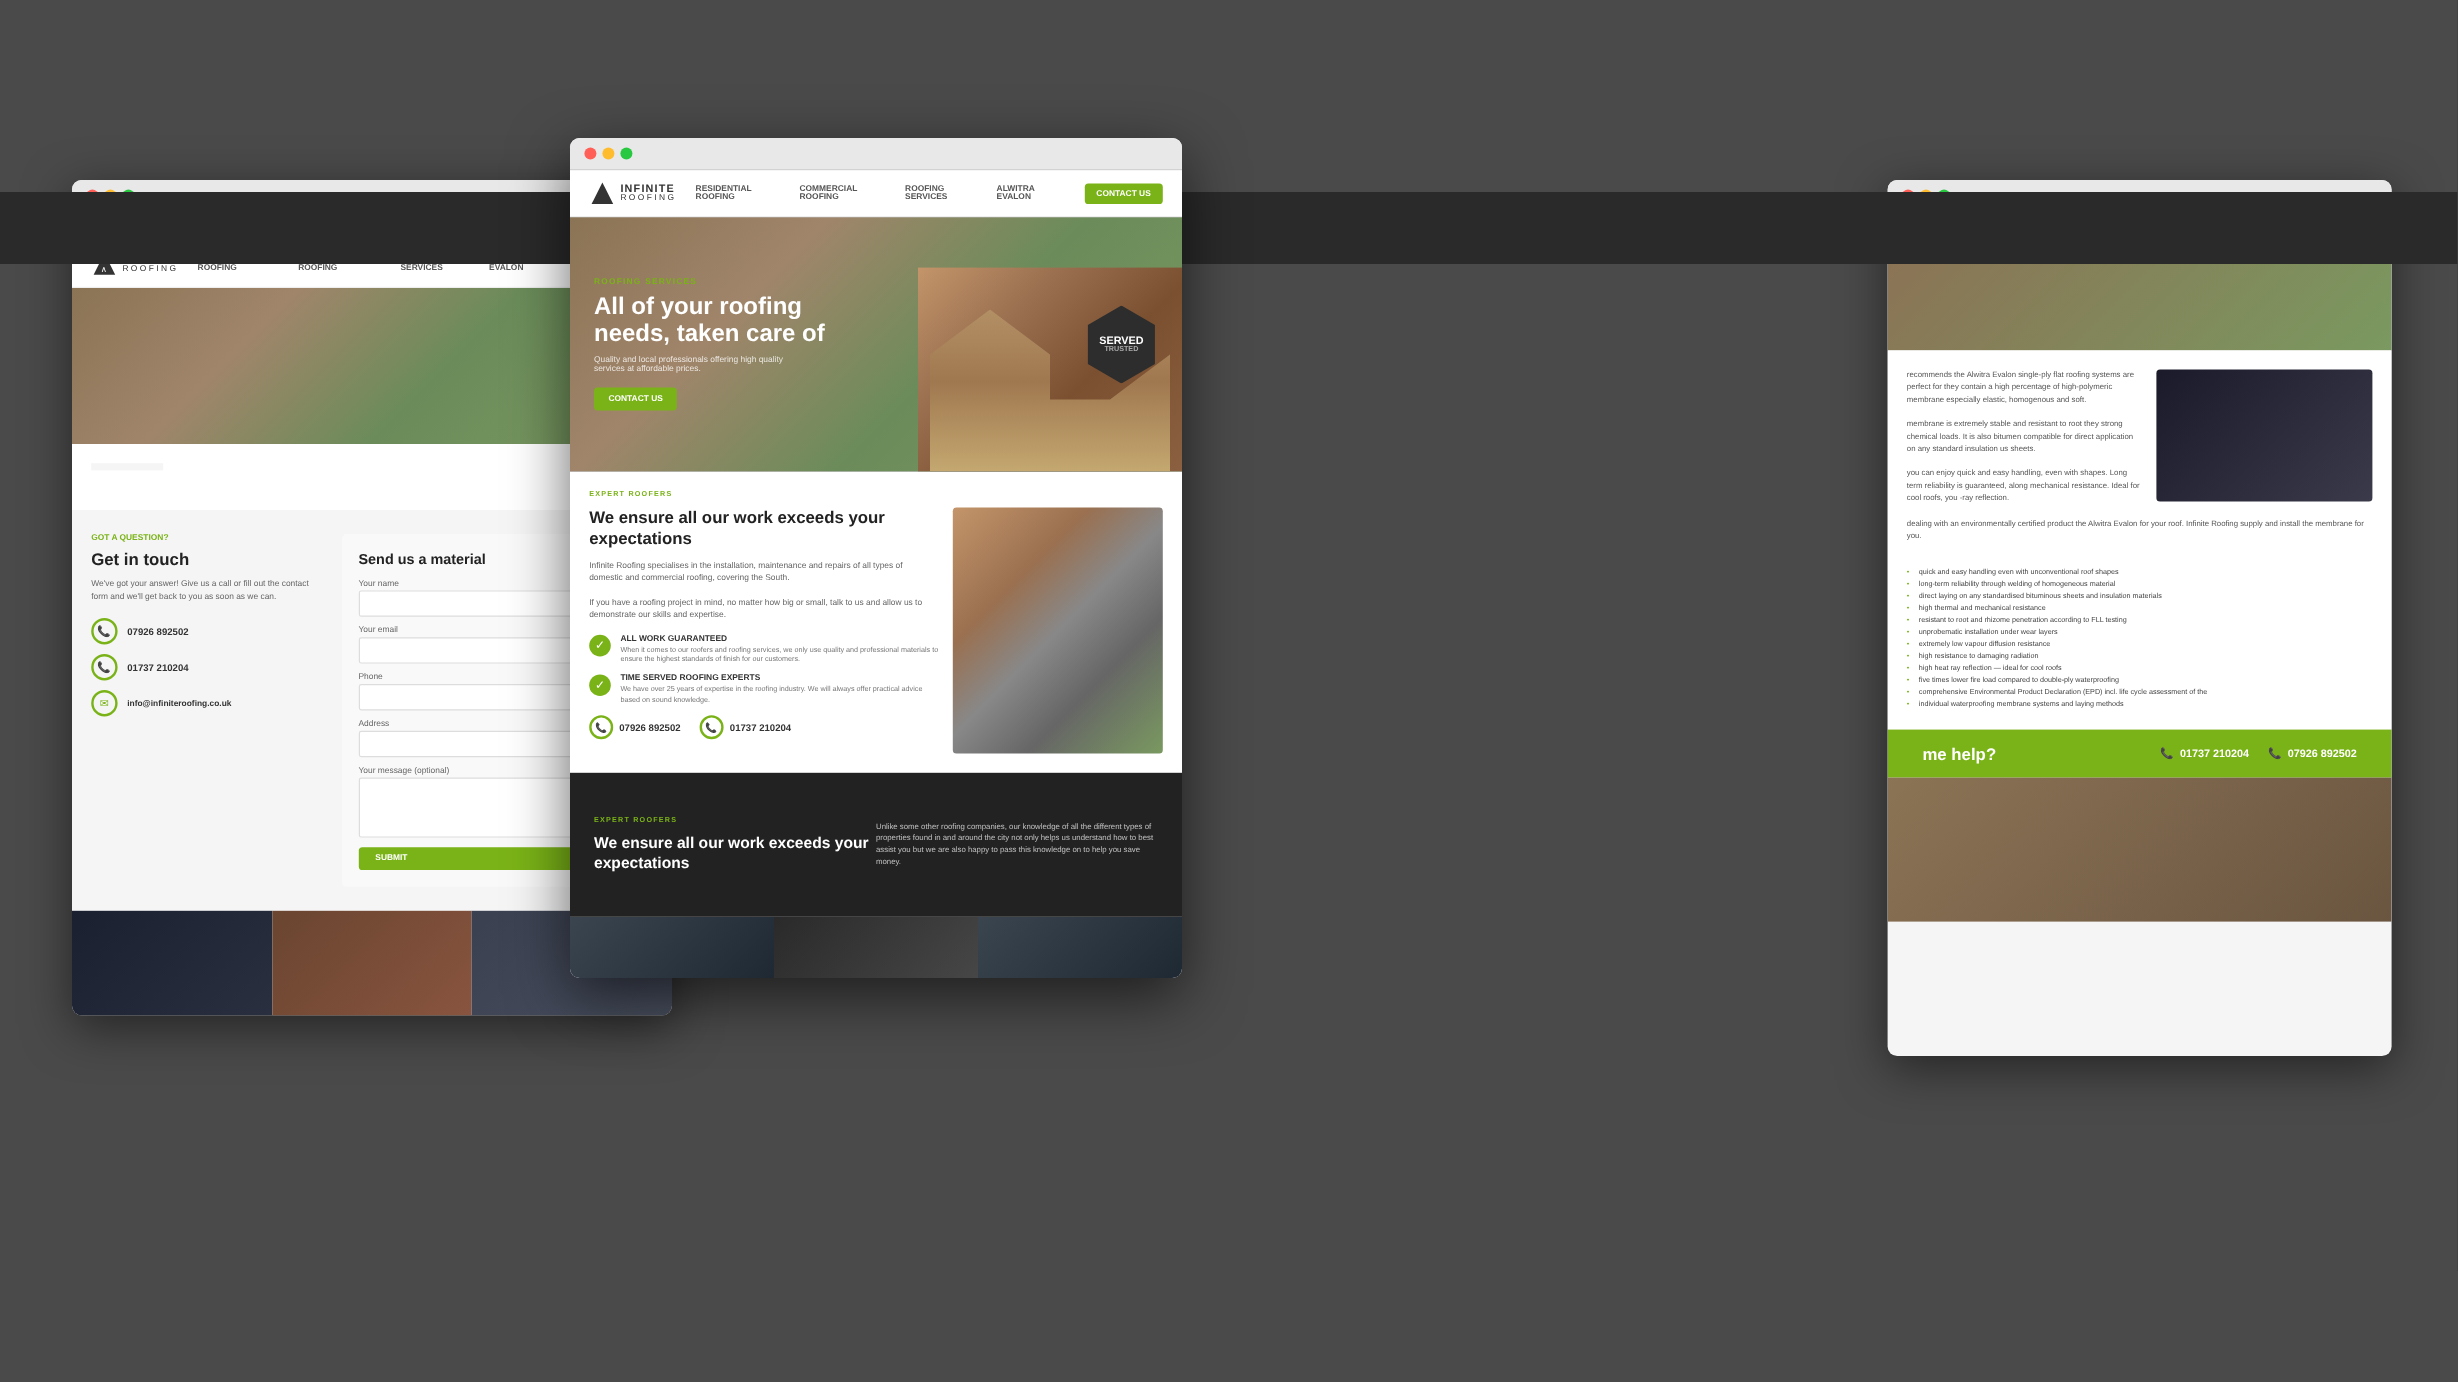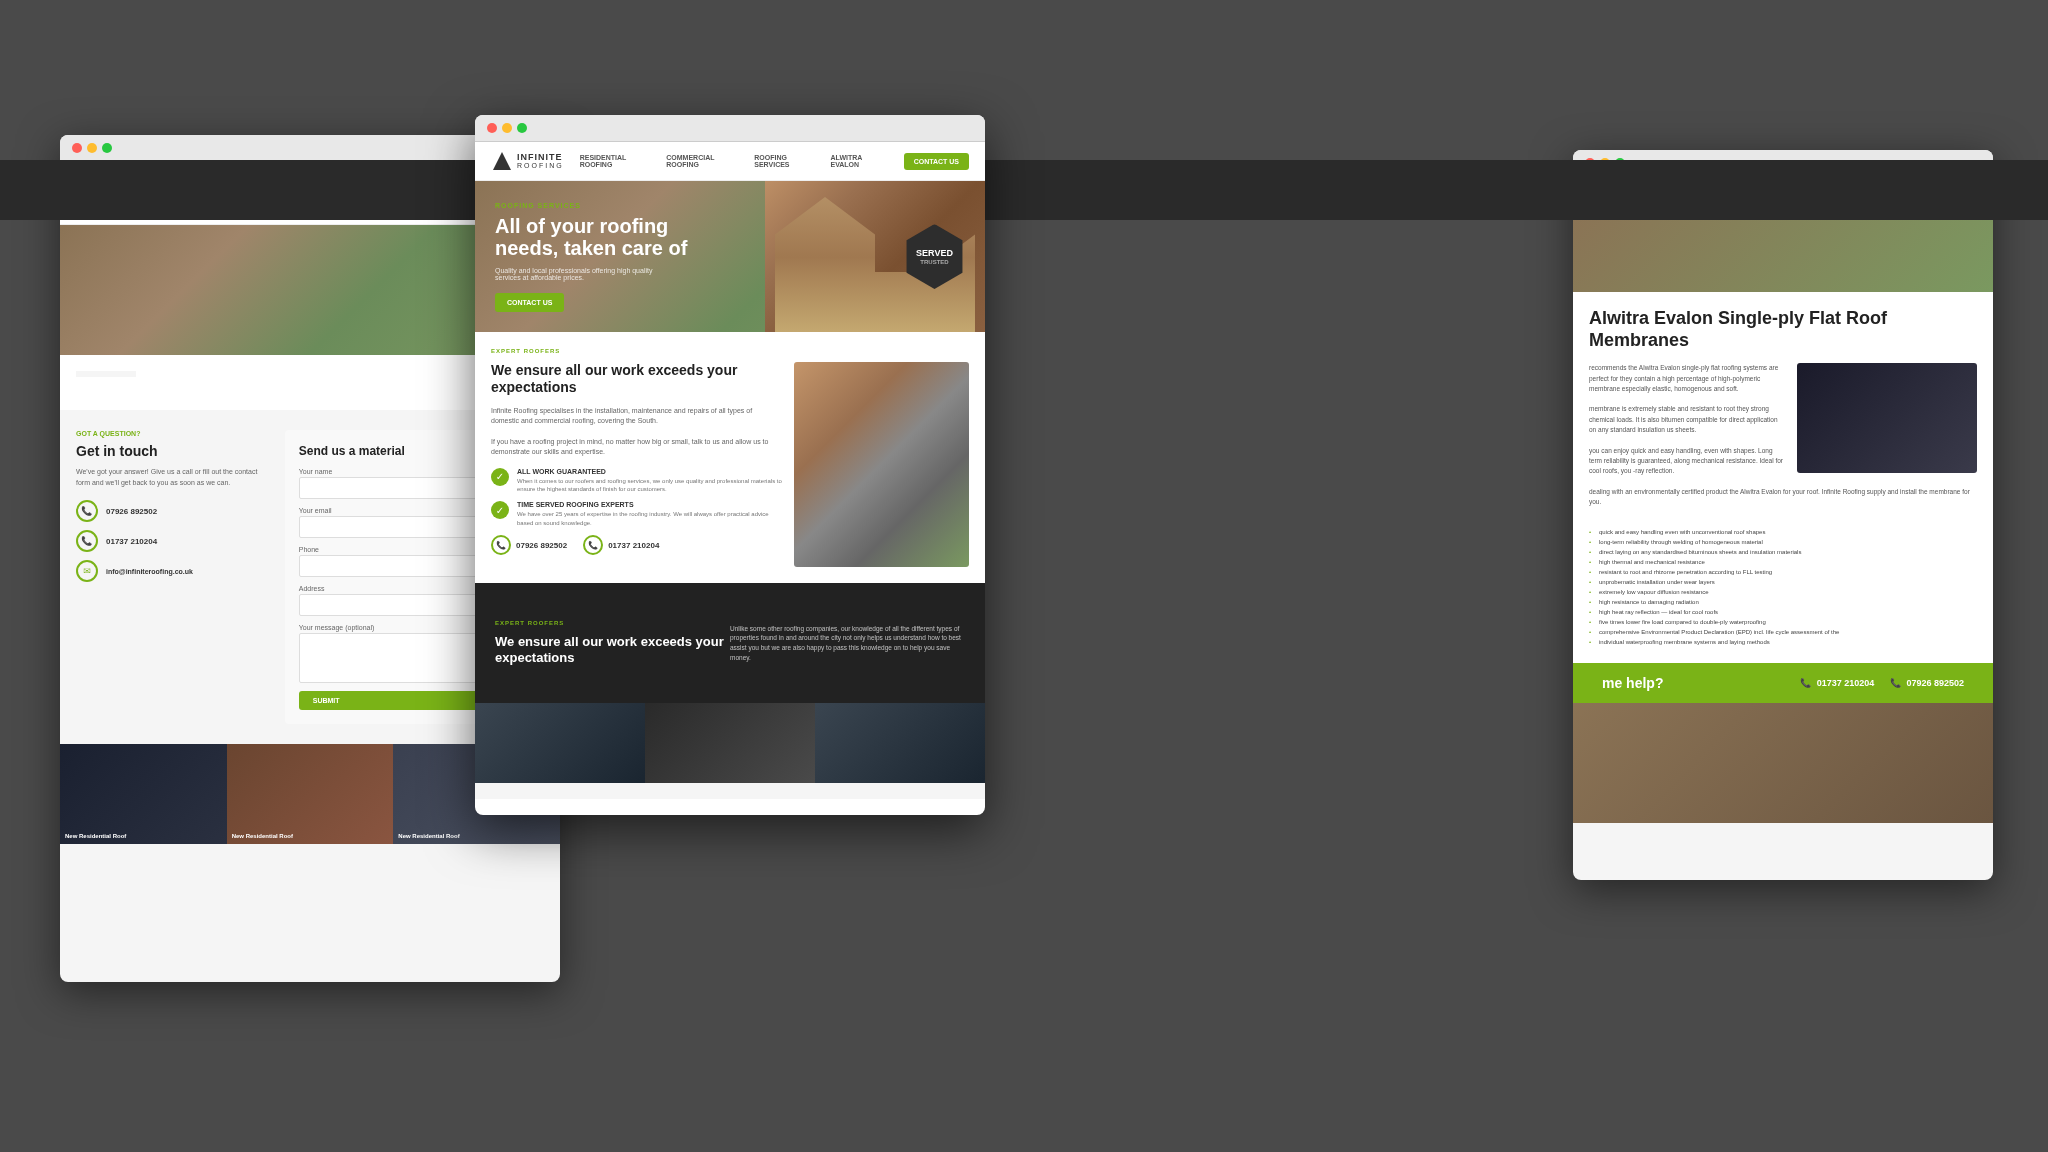--- a/index.html
+++ b/index.html
@@ -18,23 +18,23 @@
       width: 100%;
       height: 100%;
       background: #4a4a4a;
       position: relative;
     }
 
     
     .browser-back-left {
       position: absolute;
       left: 60px;
-      top: 135px;
+      top: 150px;
       width: 500px;
-      height: 847px;
+      height: 696px;
       background: #f5f5f5;
       border-radius: 8px;
       box-shadow: 0 10px 40px rgba(0,0,0,0.5);
       overflow: hidden;
     }
 
     .browser-chrome {
       background: #e8e8e8;
       padding: 8px 12px;
       border-bottom: 1px solid #ccc;
@@ -163,21 +163,21 @@
       padding: 5px 10px;
       border-radius: 3px;
       font-size: 7px;
       font-weight: 700;
       text-transform: uppercase;
     }
 
     
     .hero-section {
       position: relative;
-      height: 151px;
+      height: 212px;
       background: linear-gradient(rgba(0,0,0,0.3), rgba(0,0,0,0.4));
       overflow: hidden;
     }
 
     .hero-bg {
       position: absolute;
       top: 0; left: 0; right: 0; bottom: 0;
       background: linear-gradient(135deg, #8b7355 0%, #a0856a 30%, #6b8c5a 60%, #7a9960 100%);
     }
 
@@ -824,21 +824,20 @@
         <span>COMMERCIAL ROOFING</span>
         <span>ROOFING SERVICES</span>
         <span style="color:#7ab317;">ALWITRA EVALON</span>
       </div>
       <div style="background:#7ab317; color:white; padding:4px 8px; border-radius:3px; font-size:6px; font-weight:700;">CONTACT US</div>
     </div>
 
     <div style="height:80px; background: linear-gradient(135deg, #8b7355 0%, #7a9960 100%);"></div>
 
     <div class="evalon-content">
-      <div class="evalon-title">Alwitra Evalon Single-ply Flat Roof Membranes</div>
 
       <div style="width:180px; height:110px; background: linear-gradient(135deg, #1a1a2a 0%, #2a2a3a 50%, #3a3a4a 100%); float:right; margin-left:12px; border-radius:3px;"></div>
 
       <div class="evalon-text">recommends the Alwitra Evalon single-ply flat roofing systems are perfect for they contain a high percentage of high-polymeric membrane especially elastic, homogenous and soft.</div>
       <div class="evalon-text">membrane is extremely stable and resistant to root they strong chemical loads. It is also bitumen compatible for direct application on any standard insulation us sheets.</div>
       <div class="evalon-text">you can enjoy quick and easy handling, even with shapes. Long term reliability is guaranteed, along mechanical resistance. Ideal for cool roofs, you -ray reflection.</div>
       <div class="evalon-text">dealing with an environmentally certified product the Alwitra Evalon for your roof. Infinite Roofing supply and install the membrane for you.</div>
 
       <div class="evalon-bullets">
         <div class="evalon-bullet">quick and easy handling even with unconventional roof shapes</div>

